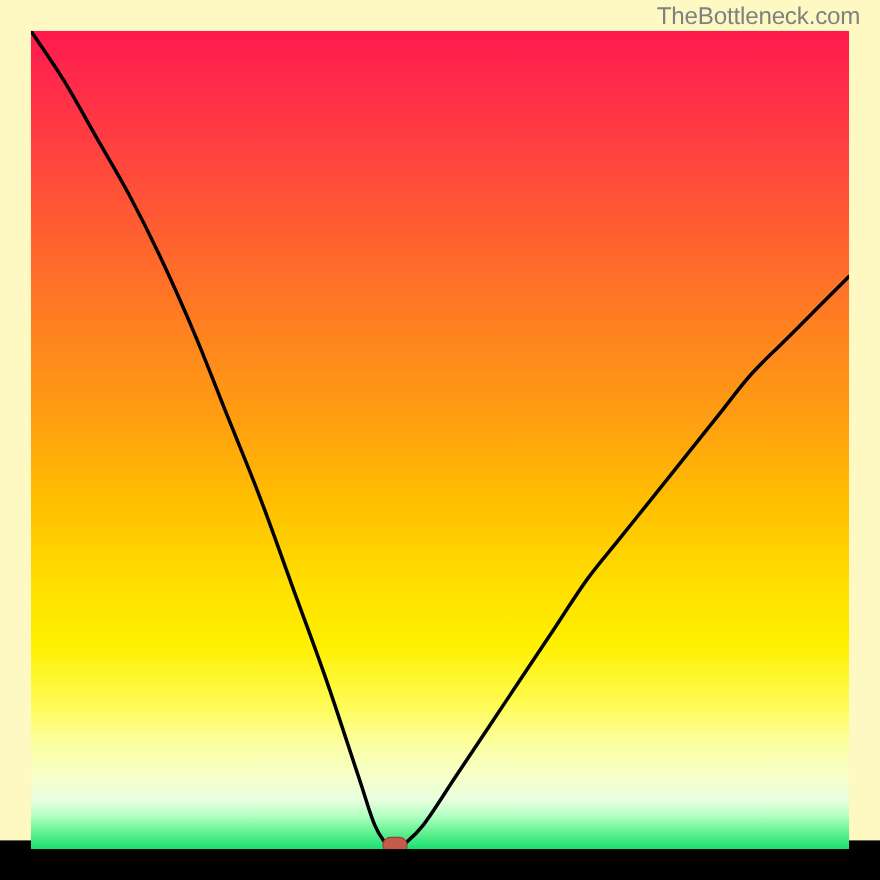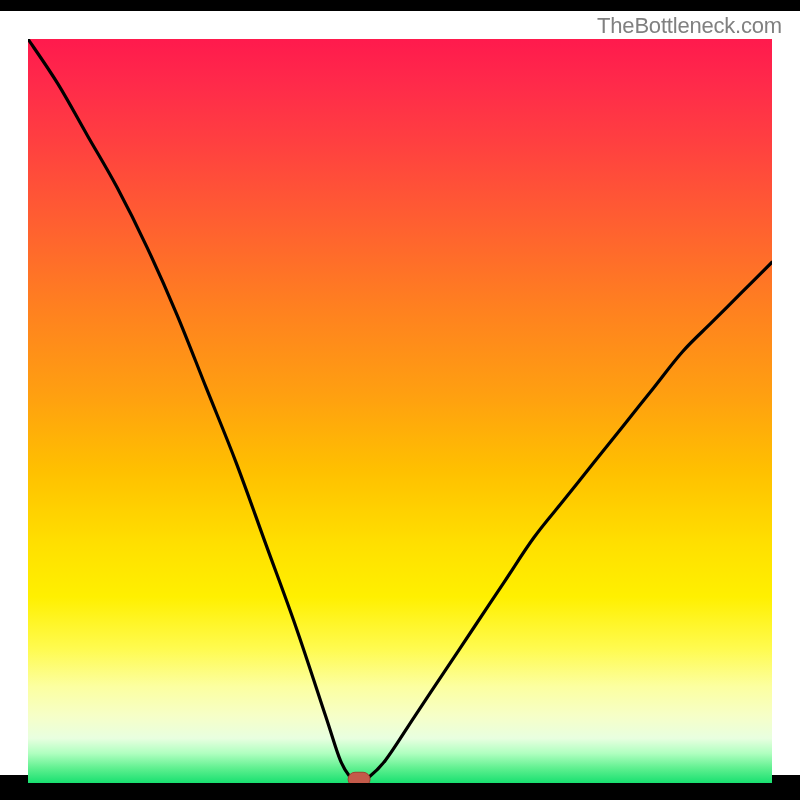--- a/index.html
+++ b/index.html
@@ -6,25 +6,25 @@
     margin: 0;
     padding: 0;
     width: 800px;
     height: 800px;
     background: #000;
     overflow: hidden;
     font-family: Arial, Helvetica, sans-serif;
   }
   .frame {
     position: absolute;
-    top: 11px;
+    top: 0;
     left: 0;
     width: 800px;
     height: 764px;
-    background: #ffffff;
+    background: #fef9c3;
   }
   .plot-area {
     position: absolute;
     top: 28px;
     left: 28px;
     width: 744px;
     height: 744px;
     overflow: hidden;
   }
   .gradient-bg {

